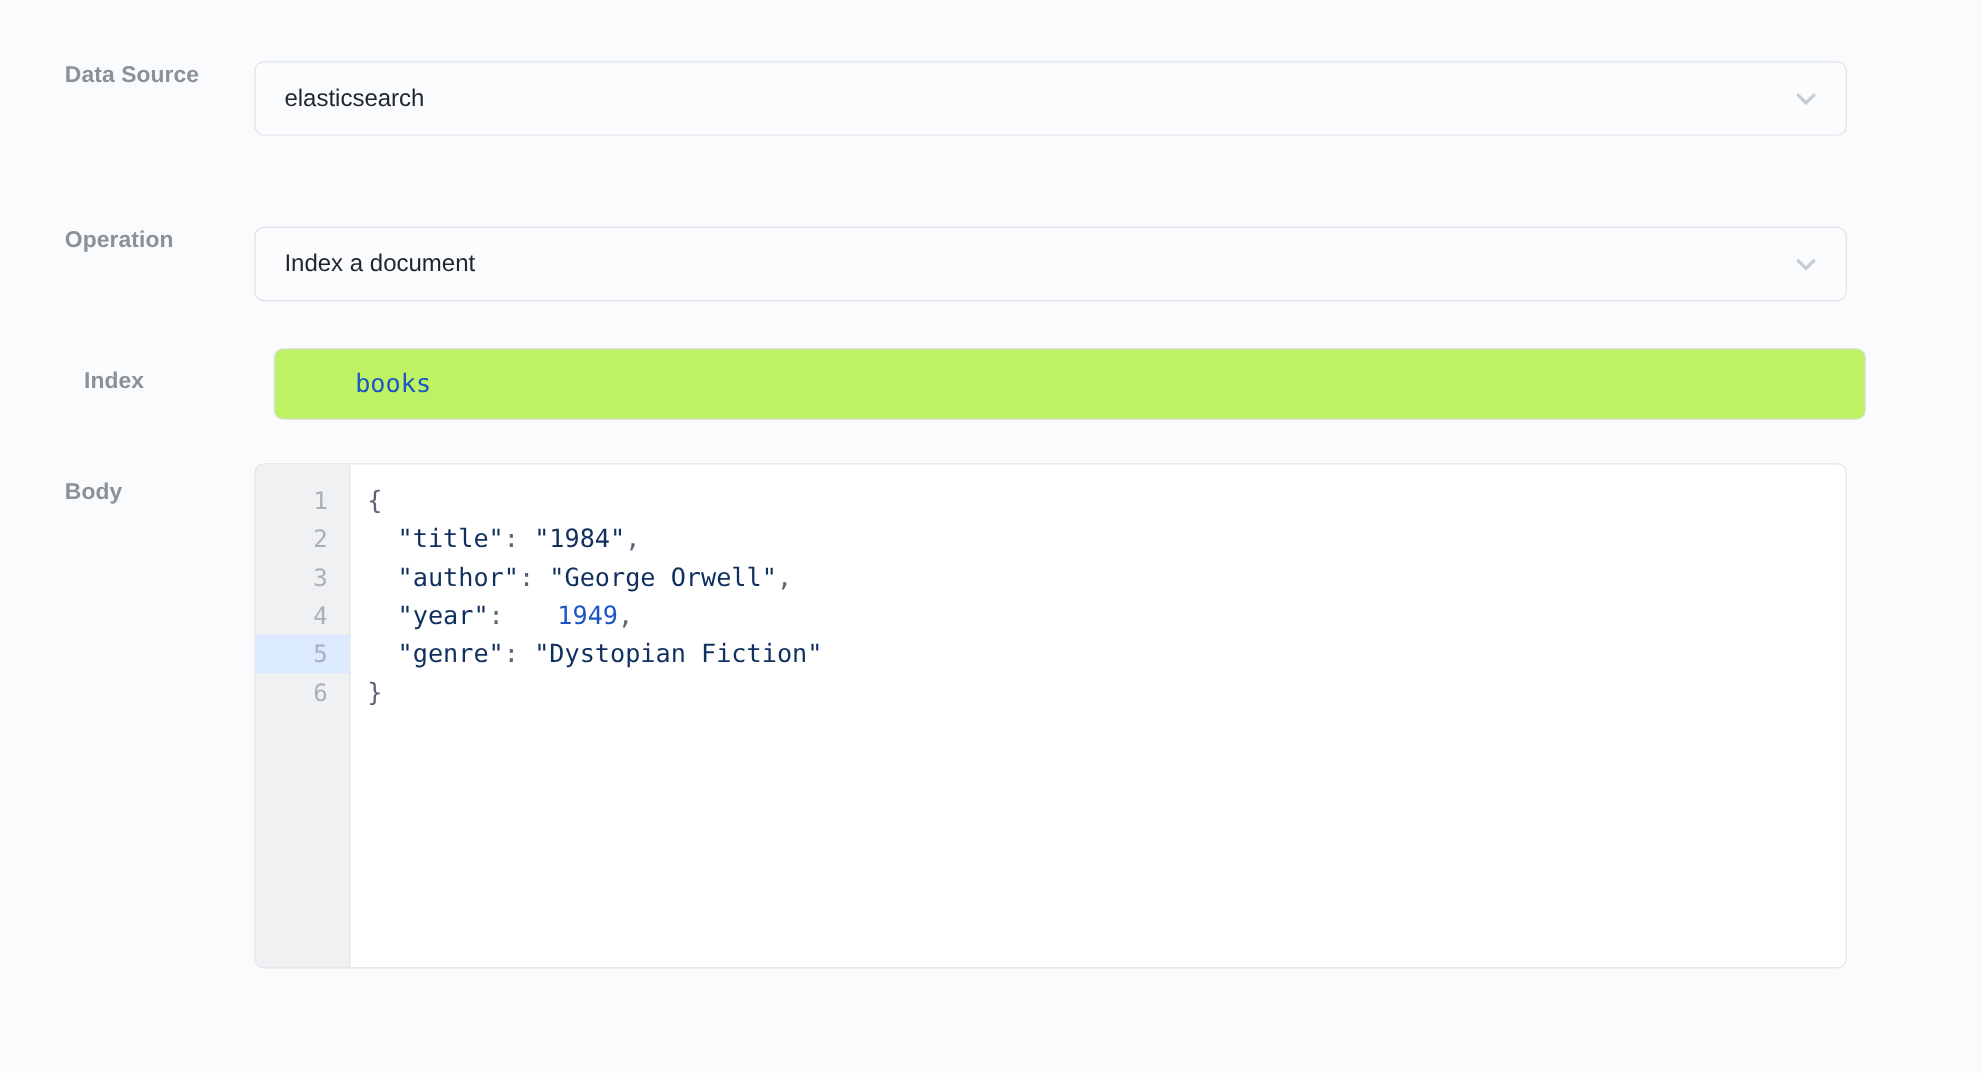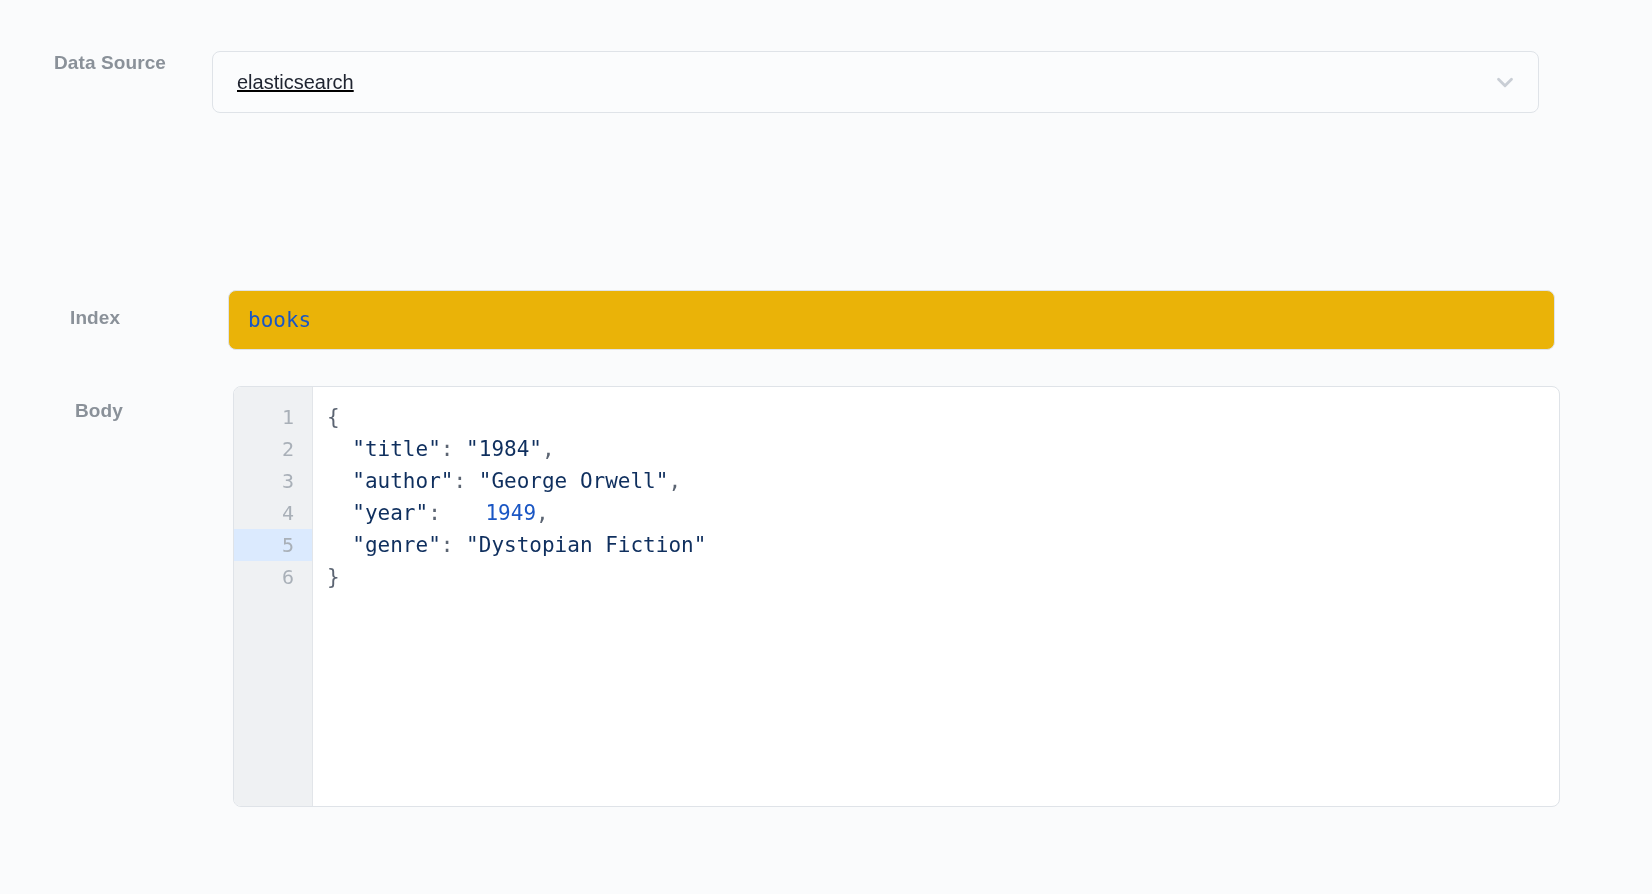--- a/index.html
+++ b/index.html
@@ -46,21 +46,20 @@
   .select-control {
     position: relative;
     width: 1327px;
     height: 62px;
     box-sizing: border-box;
     background: #fbfcfd;
     border: 1px solid #dfe3e8;
     border-radius: 8px;
     display: flex;
     align-items: center;
-    text-decoration: underline;
   }
   .select-value {
     padding-left: 24px;
     font-size: 20px;
     color: #1f2430;
     line-height: 1;
     white-space: nowrap;
     overflow: hidden;
     text-overflow: ellipsis;
   }
@@ -73,25 +72,26 @@
     height: 26px;
     display: block;
   }
   .chevron-down-icon svg { display: block; }
 
   
   .code-input {
     width: 1327px;
     height: 60px;
     box-sizing: border-box;
-    background: #eab308;
+    background: #bef264;
     border: 1px solid #dfe3e8;
     border-radius: 8px;
     display: flex;
     align-items: center;
+    padding-left: 48px;
   }
   .code-input-value {
     padding-left: 19px;
     font-family: "DejaVu Sans Mono", monospace;
     font-size: 21px;
     color: #1a56c4;
     line-height: 1;
     white-space: pre;
   }
 
@@ -157,30 +157,41 @@
     <div class="select-control">
       <span class="select-value">elasticsearch</span>
       <span class="chevron-down-icon">
         <svg viewBox="0 0 24 24" width="26" height="26" fill="none" stroke="#c9ced5" stroke-width="2.6" stroke-linecap="round" stroke-linejoin="round">
           <polyline points="6,9.5 12,15.5 18,9.5"></polyline>
         </svg>
       </span>
     </div>
   </div>
 
+  <div class="field-row" style="left:0; top:189px;">
+    <div class="field-label">Operation</div>
+    <div class="select-control">
+      <span class="select-value">Index a document</span>
+      <span class="chevron-down-icon">
+        <svg viewBox="0 0 24 24" width="26" height="26" fill="none" stroke="#c9ced5" stroke-width="2.6" stroke-linecap="round" stroke-linejoin="round">
+          <polyline points="6,9.5 12,15.5 18,9.5"></polyline>
+        </svg>
+      </span>
+    </div>
+  </div>
 
   <div class="field-row" style="left:16px; top:290px;">
     <div class="field-label" style="padding-top:16px;">Index</div>
     <div class="code-input">
       <span class="code-input-value">books</span>
     </div>
   </div>
 
   <div class="field-row" style="left:0; top:386px;">
-    <div class="field-label" style="padding-top:13px;margin-left:21px;">Body</div>
+    <div class="field-label" style="padding-top:13px;">Body</div>
     <div class="code-editor">
       <div class="editor-gutter" id="gutter">
           <div class="gutter-line">1</div>
           <div class="gutter-line">2</div>
           <div class="gutter-line">3</div>
           <div class="gutter-line">4</div>
           <div class="gutter-line active">5</div>
           <div class="gutter-line">6</div>
         </div>
       <div class="editor-code" id="codearea">

